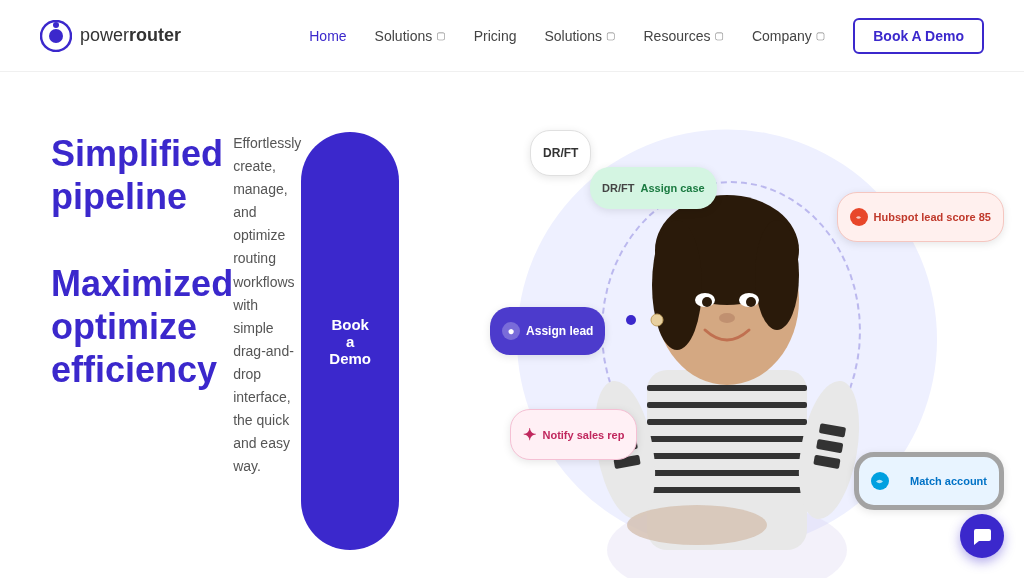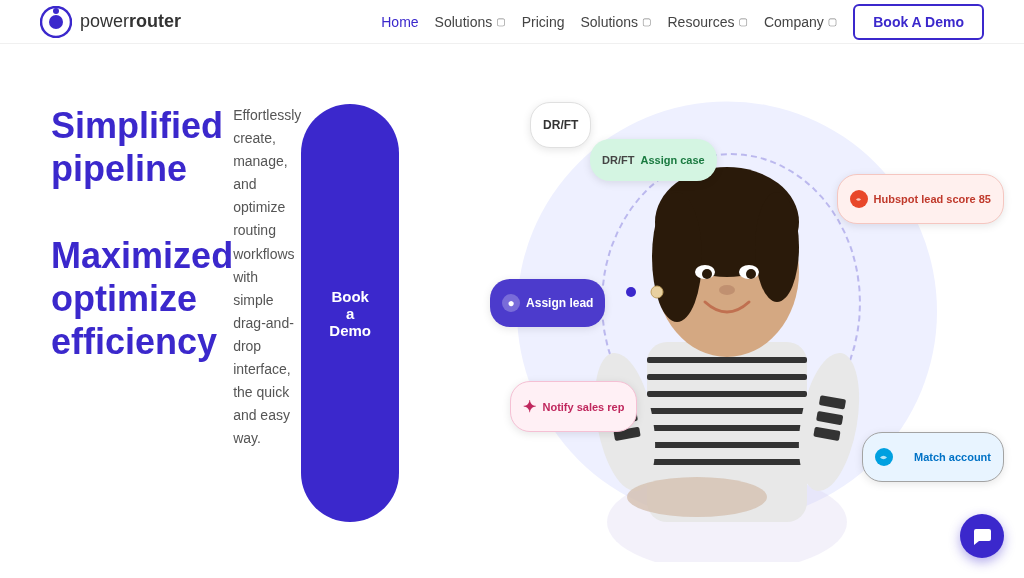--- a/index.html
+++ b/index.html
@@ -11,21 +11,21 @@
       overflow: hidden;
       position: relative;
     }
 
     
     header {
       display: flex;
       align-items: center;
       justify-content: space-between;
       padding: 13px 40px;
-      height: 44px;
+      height: 72px;
       border-bottom: 1px solid #f0f0f0;
       position: relative;
       z-index: 10;
       background: #fff;
     }
     .logo {
       display: flex;
       align-items: center;
       gap: 8px;
     }
@@ -37,21 +37,21 @@
       font-size: 18px;
       font-weight: 600;
       color: #1a1a2e;
     }
     .logo-text span.power { font-weight: 400; color: #333; }
     .logo-text span.router { font-weight: 700; color: #333; }
 
     nav {
       display: flex;
       align-items: center;
-      gap: 16px;
+      gap: 28px;
     }
     .nav-item {
       font-size: 14px;
       color: #444;
       cursor: pointer;
       display: flex;
       align-items: center;
       gap: 4px;
       text-decoration: none;
     }
@@ -182,21 +182,21 @@
 
     .node-assign-case {
       top: 95px;
       left: 160px;
       background: #d4f5e2;
       color: #1a7a40;
       font-size: 11px;
     }
 
     .node-hubspot {
-      top: 130px;
+      top: 120px;
       right: 20px;
       background: #fff0ee;
       color: #c0392b;
       border: 1px solid #f5c6c0;
       font-size: 11px;
     }
 
     .node-assign-lead {
       top: 50%;
       left: 60px;
@@ -213,21 +213,21 @@
       color: #c0285e;
       border: 1px solid #f5c0d4;
       font-size: 11px;
     }
 
     .node-match-account {
       bottom: 80px;
       right: 20px;
       background: #e8f4ff;
       color: #0072c6;
-      border: 1px solid #a3a3a3;
+      border: 5px solid #a3a3a3;
       font-size: 11px;
       gap: 21px;
     }
 
     
     .track-circle {
       position: absolute;
       width: 260px;
       height: 300px;
       border: 2px dashed #bbb8ee;

